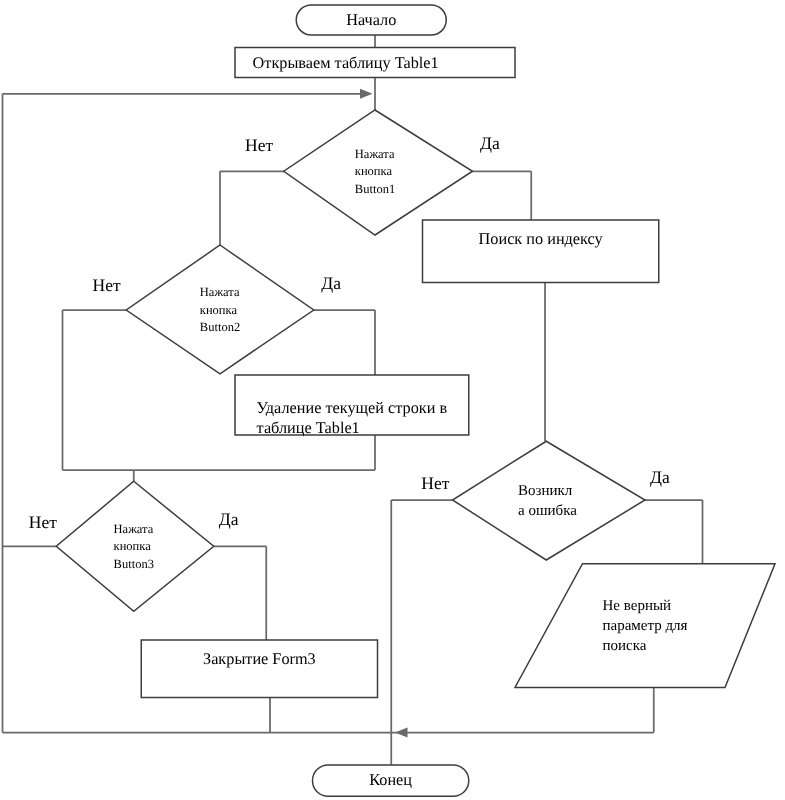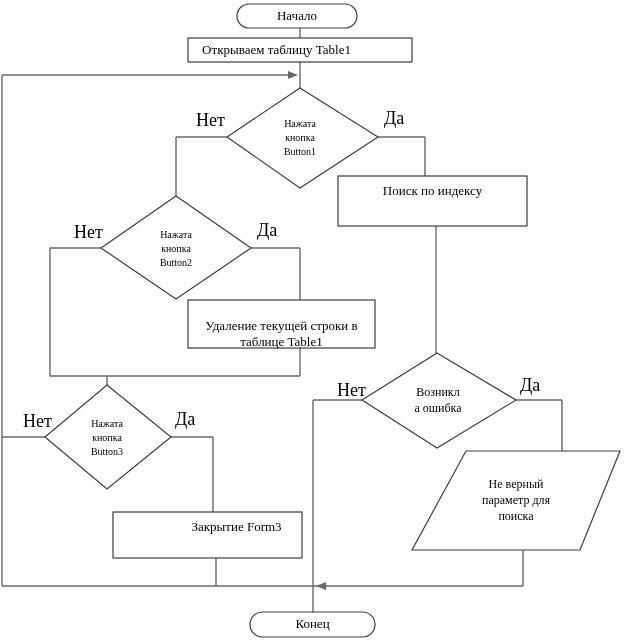--- a/index.html
+++ b/index.html
@@ -7,25 +7,25 @@
     position:relative;width:628px;height:640px;background:var(--background,#fff);
     font-family:"Liberation Serif","DejaVu Serif",serif;color:var(--text,#000);
     overflow:hidden;
   }
   svg.wires{position:absolute;left:0;top:0;}
   .connector{stroke:var(--line,#666);stroke-width:1.4;fill:none;}
   .shape{stroke:var(--shape-border,#3d3d3d);stroke-width:1.2;fill:var(--shape-fill,#fff);}
   .arrowhead{fill:var(--line,#666);stroke:none;}
   .lbl{
     position:absolute;display:flex;align-items:center;justify-content:center;
-    text-align:center;white-space:pre-line;line-height:1.25;font-size:13px;
+    text-align:left;white-space:pre-line;line-height:1.25;font-size:13px;
   }
   .lbl.small{font-size:10px;line-height:1.4;}
   .lbl.mid{font-size:12px;line-height:1.35;}
-  .branch{position:absolute;font-size:18px;white-space:nowrap;}
+  .branch{position:absolute;font-size:14px;white-space:nowrap;}
 </style>
 </head>
 <body>
 
 <div class="canvas">
 
   <svg class="wires" width="628" height="640" viewBox="0 0 628 640">
 
     <path class="connector" d="M300 28 V38"></path>
     <path class="connector" d="M300 62 V88"></path>
@@ -76,21 +76,21 @@
 кнопка
 Button2</div>
 
   <div class="lbl" style="left:188px;top:311px;width:187px;height:46px;">Удаление текущей строки в
 таблице Table1</div>
 
   <div class="lbl small" style="left:59px;top:407px;width:96px;height:62px;">Нажата
 кнопка
 Button3</div>
 
-  <div class="lbl" style="left:113px;top:513px;width:189px;height:28px;padding-left:29px;">Закрытие Form3</div>
+  <div class="lbl" style="left:113px;top:513px;width:189px;height:28px;">Закрытие Form3</div>
 
   <div class="lbl mid" style="left:386px;top:376px;width:104px;height:48px;">Возникл
 а ошибка</div>
 
   <div class="lbl mid" style="left:436px;top:462px;width:160px;height:76px;">Не верный
 параметр для
 поиска</div>
 
   <div class="lbl" style="left:250px;top:612px;width:125px;height:24px;">Конец</div>
 

